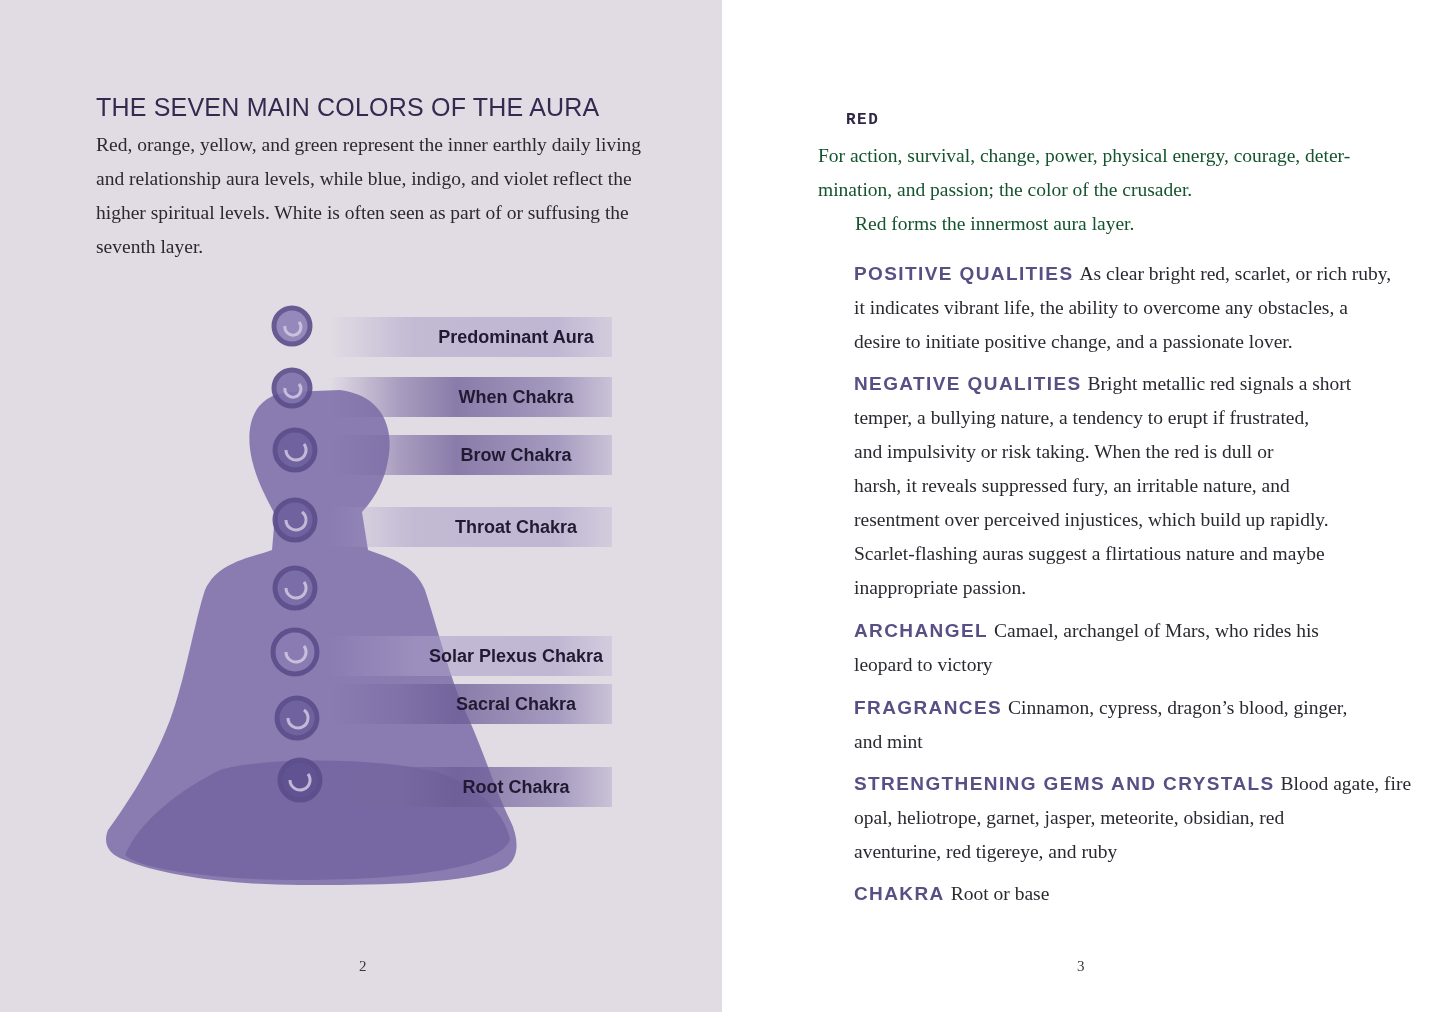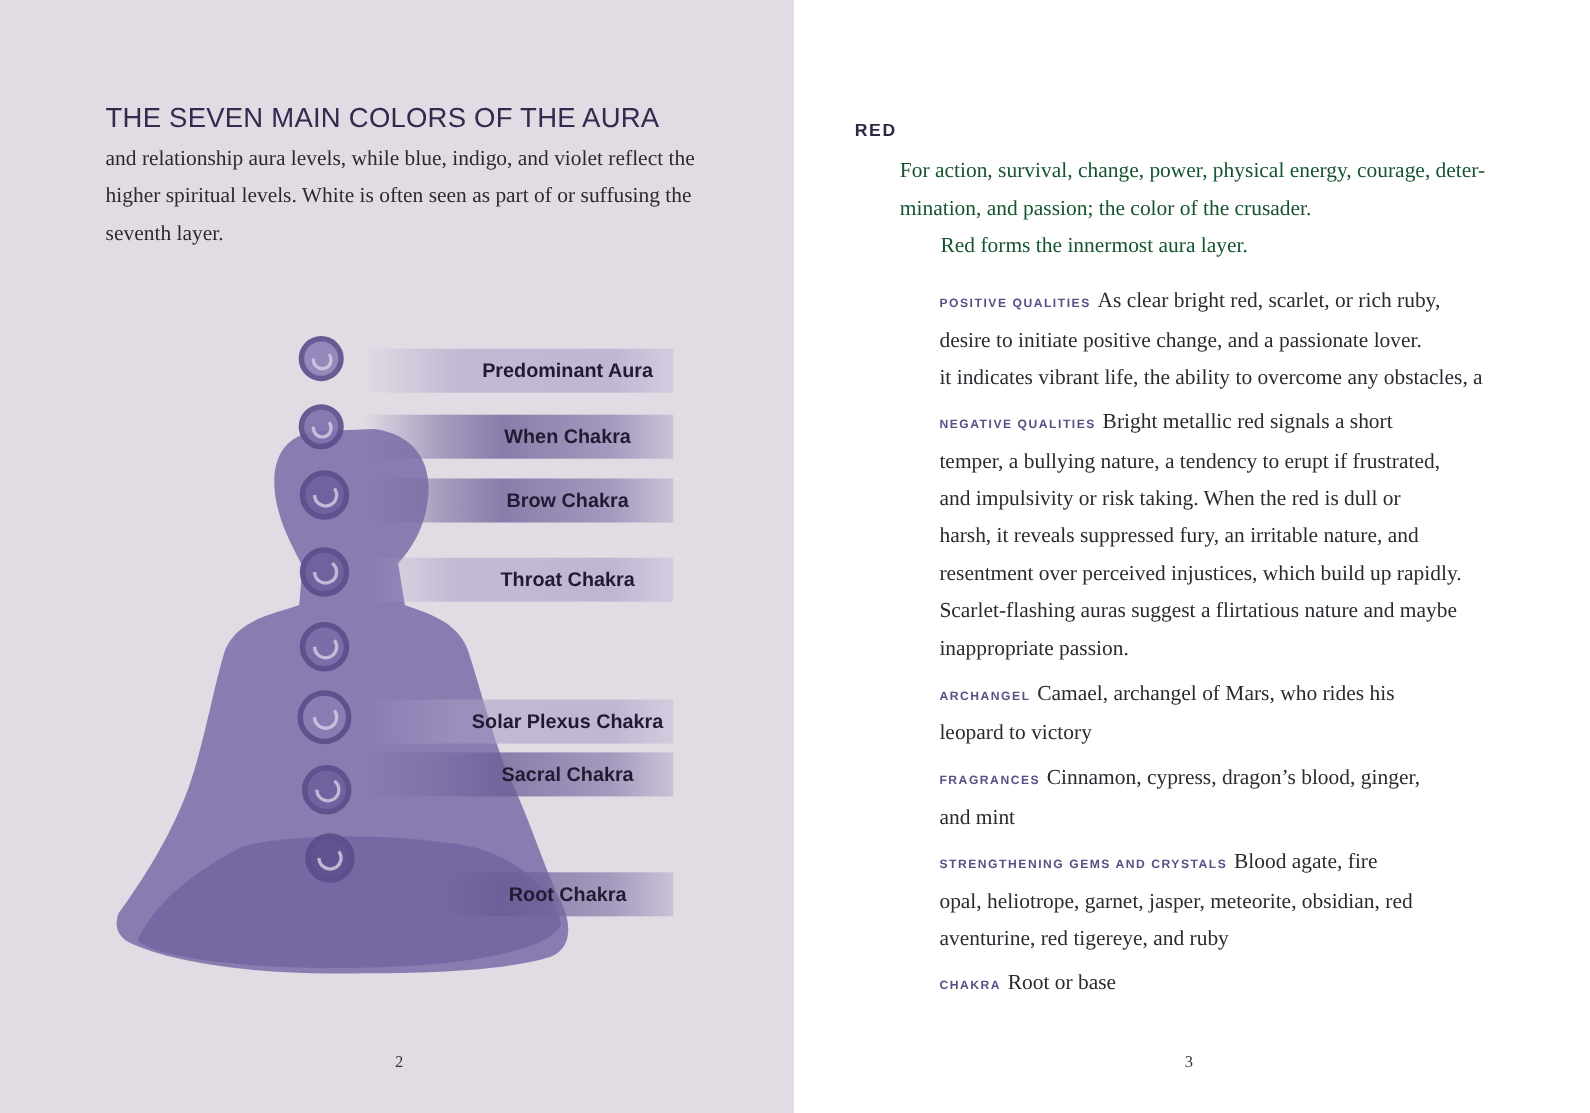--- a/index.html
+++ b/index.html
@@ -32,49 +32,50 @@
       background: linear-gradient(90deg, rgba(135,120,170,0) 0%, rgba(120,104,160,0.55) 25%, rgba(108,92,150,0.75) 45%, rgba(125,110,165,0.6) 80%, rgba(160,148,190,0.35) 100%);
     }
     .bar.light { background: linear-gradient(90deg, rgba(160,148,190,0) 0%, rgba(170,158,198,0.55) 30%, rgba(170,158,200,0.6) 80%, rgba(190,180,210,0.4) 100%); }
     .bar span { white-space: nowrap; }
 
     .page-num { position: absolute; top: 958px; font-size: 15px; color: #3a3540; }
     .page-num.left { left: 359px; }
     .page-num.right { left: 1077px; }
 
     .r-heading {
-      position: absolute; left: 777px; top: 111px;
-      font-family: Liberation Sans, sans-serif; font-weight: 700; font-size: 16px;
+      position: absolute; left: 846px; top: 111px;
+      font-family: Liberation Mono, monospace; font-weight: 700; font-size: 16px;
       letter-spacing: 1.5px; color: #2f2845;
     }
     .r-intro {
       position: absolute; left: 818px; top: 139px; width: 560px;
       font-size: 19.5px; line-height: 34px; color: #14532d;
     }
     .r-intro p { white-space: nowrap; }
     .r-intro .indent { padding-left: 37px; }
 
     .entry {
       position: absolute; left: 854px; width: 500px;
       font-size: 19.5px; line-height: 34px; color: #2c2830;
     }
     .entry p { white-space: nowrap; }
     .entry .label {
-      font-family: "Liberation Sans", sans-serif; font-weight: 700; font-size: 11px;
+      font-family: "Liberation Sans", sans-serif; font-weight: 700; font-size: 19px;
       letter-spacing: 1.4px; color: #5a4f85; text-transform: uppercase; margin-right: 6px;
     }
   </style>
 </head>
 <body>
 
 <div class="page page-left"></div>
 
 <h1 class="left-title">THE SEVEN MAIN COLORS OF THE AURA</h1>
 
 <div class="left-body">
+  <p>Red, orange, yellow, and green represent the inner earthly daily living</p>
   <p>and relationship aura levels, while blue, indigo, and violet reflect the</p>
   <p>higher spiritual levels. White is often seen as part of or suffusing the</p>
   <p>seventh layer.</p>
 </div>
 
 <div class="figure">
   <svg width="520" height="600" viewBox="0 0 520 600">
 
     <path d="M190 92 C 150 95, 145 130, 152 160 C 158 185, 168 200, 175 215 L 172 250 C 150 258, 118 262, 105 290
              C 95 320, 85 380, 70 420 C 55 460, 30 500, 8 530 C 2 545, 10 555, 25 560 C 60 575, 130 585, 200 585
@@ -117,41 +118,41 @@
   </div>
   <div class="bar" style="top:135px;">
     <span>Brow Chakra</span>
   </div>
   <div class="bar light" style="top:336px;">
     <span>Solar Plexus Chakra</span>
   </div>
   <div class="bar" style="top:384px;">
     <span>Sacral Chakra</span>
   </div>
-  <div class="bar" style="top:493px;">
+  <div class="bar" style="top:467px;">
     <span>Root Chakra</span>
   </div>
 </div>
 
 <div class="page-num left">2</div>
 
 <div class="page page-right"></div>
 
 <h2 class="r-heading">RED</h2>
 
 <div class="r-intro">
   <p>For action, survival, change, power, physical energy, courage, deter-</p>
   <p>mination, and passion; the color of the crusader.</p>
   <p class="indent">Red forms the innermost aura layer.</p>
 </div>
 
 <div class="entry" style="top:257px;">
   <p><span class="label">POSITIVE QUALITIES</span><span>As clear bright red, scarlet, or rich ruby,</span></p>
+  <p>it indicates vibrant life, the ability to overcome any obstacles, a</p>
   <p>desire to initiate positive change, and a passionate lover.</p>
-  <p>it indicates vibrant life, the ability to overcome any obstacles, a</p>
 </div>
 
 <div class="entry" style="top:367px;">
   <p><span class="label">NEGATIVE QUALITIES</span><span>Bright metallic red signals a short</span></p>
   <p>temper, a bullying nature, a tendency to erupt if frustrated,</p>
   <p>and impulsivity or risk taking. When the red is dull or</p>
   <p>harsh, it reveals suppressed fury, an irritable nature, and</p>
   <p>resentment over perceived injustices, which build up rapidly.</p>
   <p>Scarlet-flashing auras suggest a flirtatious nature and maybe</p>
   <p>inappropriate passion.</p>

